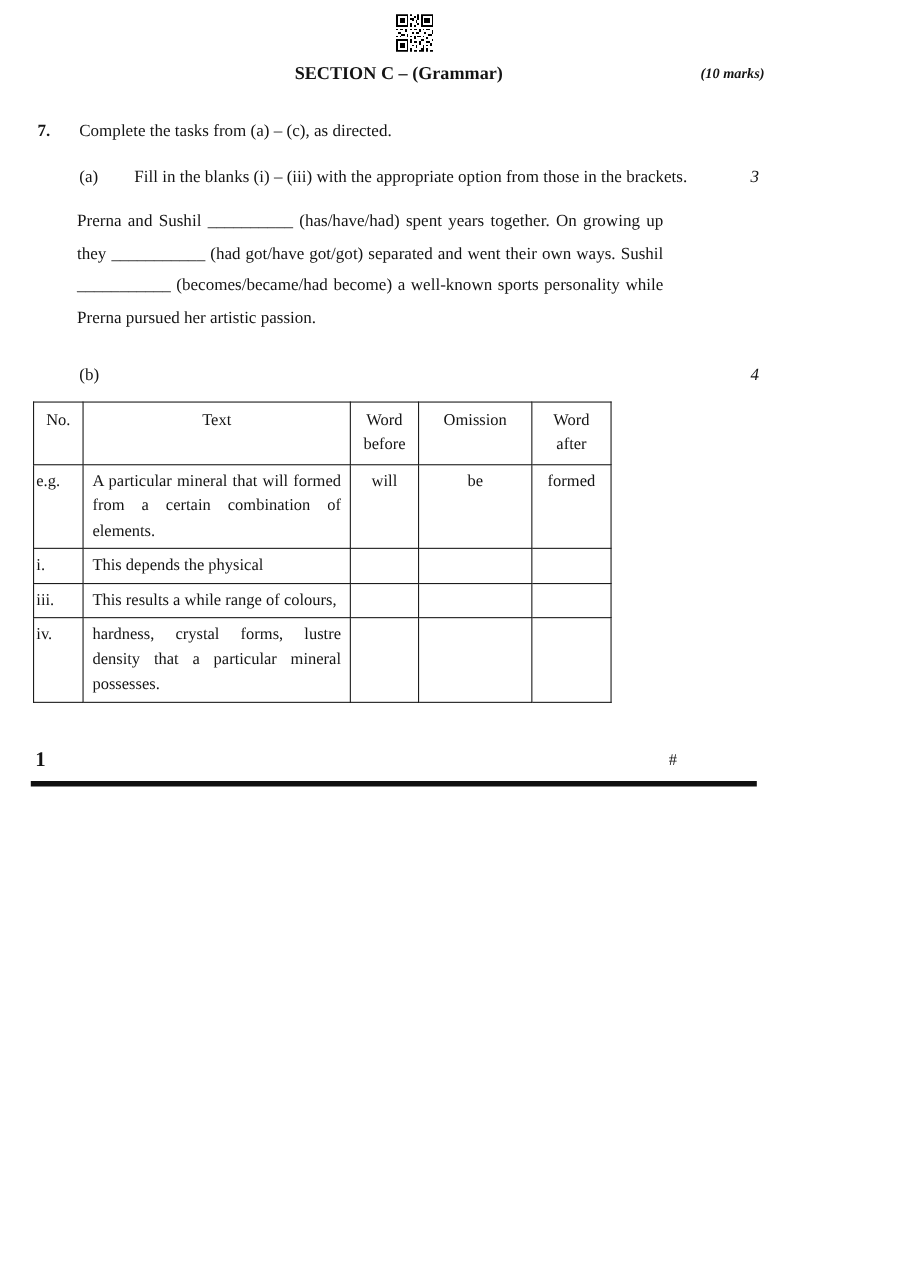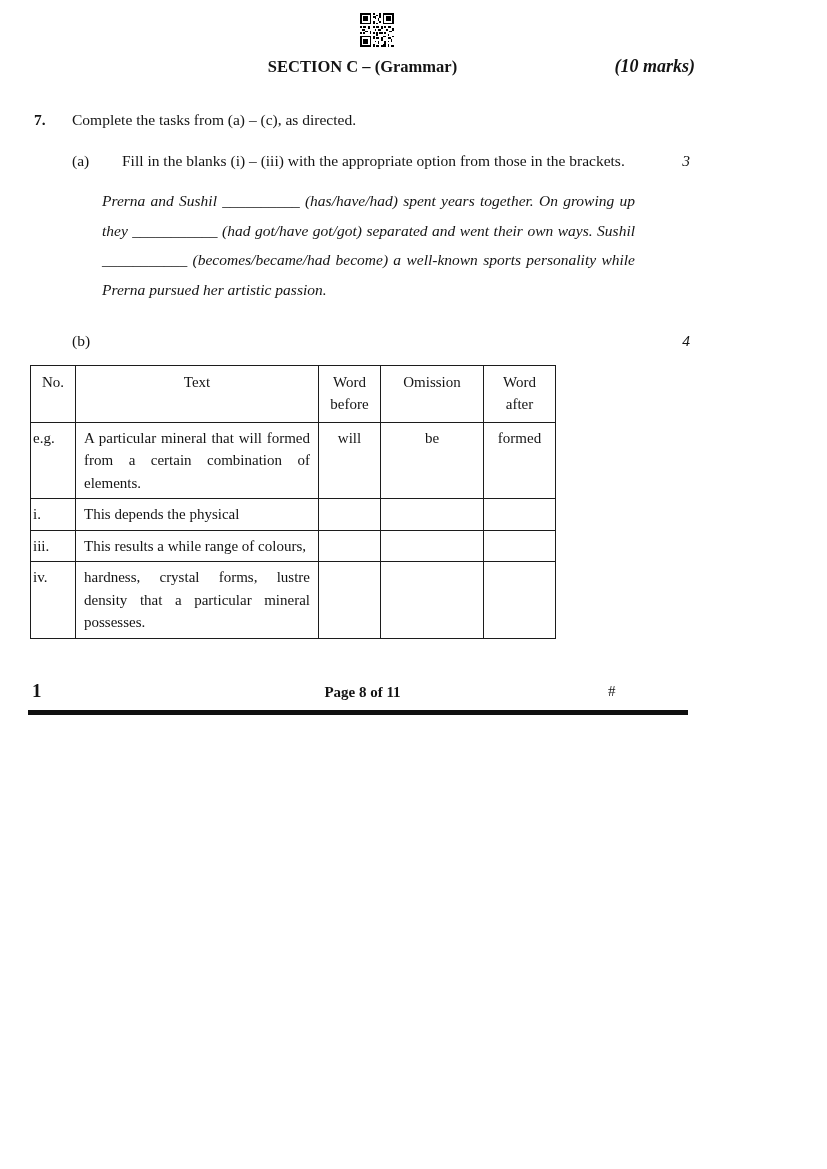--- a/index.html
+++ b/index.html
@@ -8,39 +8,39 @@
     font-family:"Liberation Serif","DejaVu Serif",serif;
     -webkit-font-smoothing:antialiased;
   }
   .content{position:relative;margin-left:30px;width:665px;}
 
   .qr-row{padding-top:13px;display:flex;justify-content:center;}
   .qr-row svg{transform:translateX(14px);}
 
   .header-line{margin-top:9px;position:relative;text-align:center;
     font-weight:bold;font-size:16.5px;line-height:21px;}
-  .marks-total{position:absolute;right:0;top:0;font-style:italic;font-size:18px;}
+  .marks-total{position:absolute;right:0;top:0;font-style:italic;font-size:13px;}
 
   .q-row{display:flex;margin-top:28px;padding-left:4px;font-size:15.5px;line-height:29px;}
   .q-num{width:38px;font-weight:bold;flex:none;}
   .q-text{flex:1;}
 
   .part{display:flex;margin-left:42px;font-size:15.5px;}
   .part-a{margin-top:12px;}
   .part-b{margin-top:24px;}
   .part-label{width:50px;flex:none;line-height:29px;}
   .part-b .part-label{line-height:26.5px;}
   .part-instr{width:533px;flex:none;text-align:justify;line-height:29px;}
   .part-b .part-instr{line-height:26.5px;}
   .part-marks{flex:1;align-self:flex-end;text-align:right;font-style:italic;
     padding-right:5px;line-height:29px;}
   .part-b .part-marks{line-height:26.5px;}
 
-  .passage{margin-left:72px;margin-top:11px;width:533px;text-align:justify;
-    font-size:15.5px;line-height:29.5px;font-style:italic;}
+  .passage{margin-left:40px;margin-top:11px;width:533px;text-align:justify;
+    font-size:15.5px;line-height:29.5px;}
 
   table{border-collapse:collapse;table-layout:fixed;margin-top:10px;
     width:525px;font-size:15px;}
   th,td{border:1.5px solid #1c1c1c;vertical-align:top;padding:4px 6px;}
   th{font-weight:normal;text-align:center;line-height:22px;padding-top:5px;padding-bottom:7px;}
   td{line-height:22.5px;}
   .c-no{padding-left:2px;padding-right:2px;}
   .c-text{text-align:justify;padding-left:8px;padding-right:8px;}
   .c-val{text-align:center;}
 
@@ -138,18 +138,17 @@
         <td class="c-text">hardness, crystal forms, lustre density that a particular mineral possesses.</td>
         <td class="c-val"></td>
         <td class="c-val"></td>
         <td class="c-val"></td>
       </tr>
     </tbody>
   </table>
 
   <div class="footer">
     <span class="footer-left">1</span>
-    <div class="footer-center">Page 8 of 11</div>
     <span class="footer-right">#</span>
   </div>
   <div class="footer-rule"></div>
 
 </div>
 
 </body></html>

